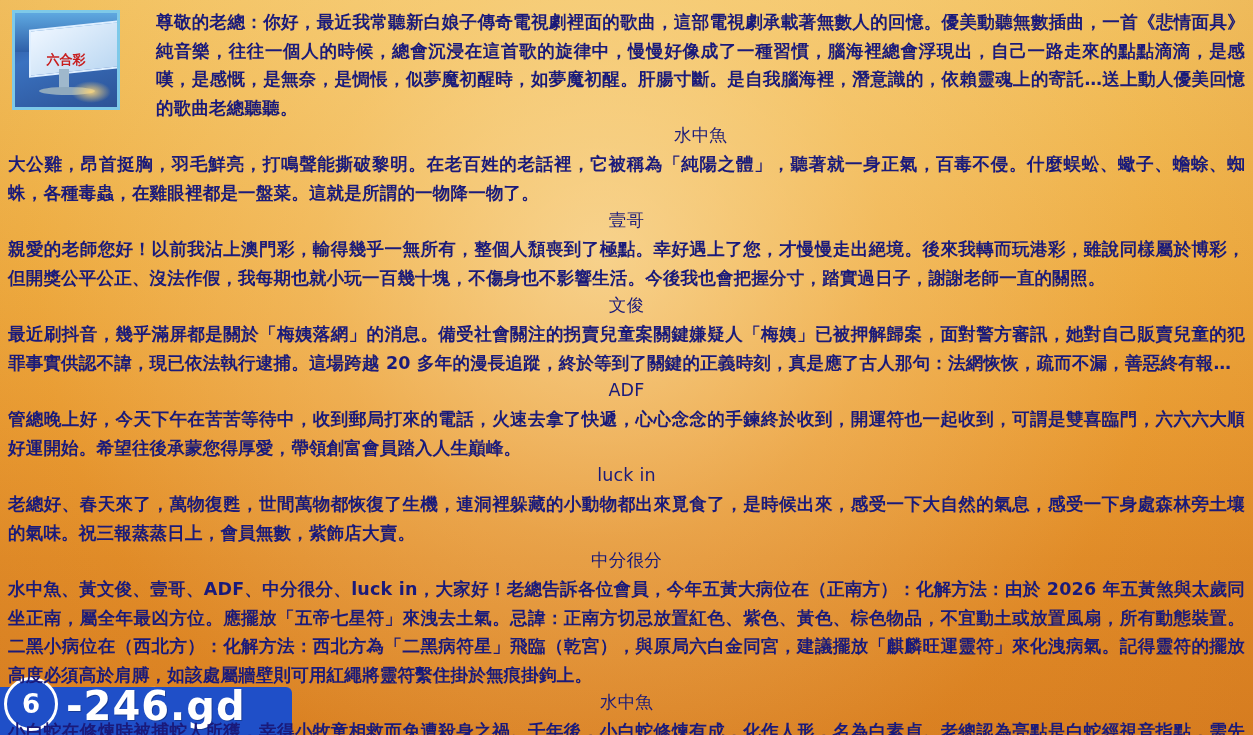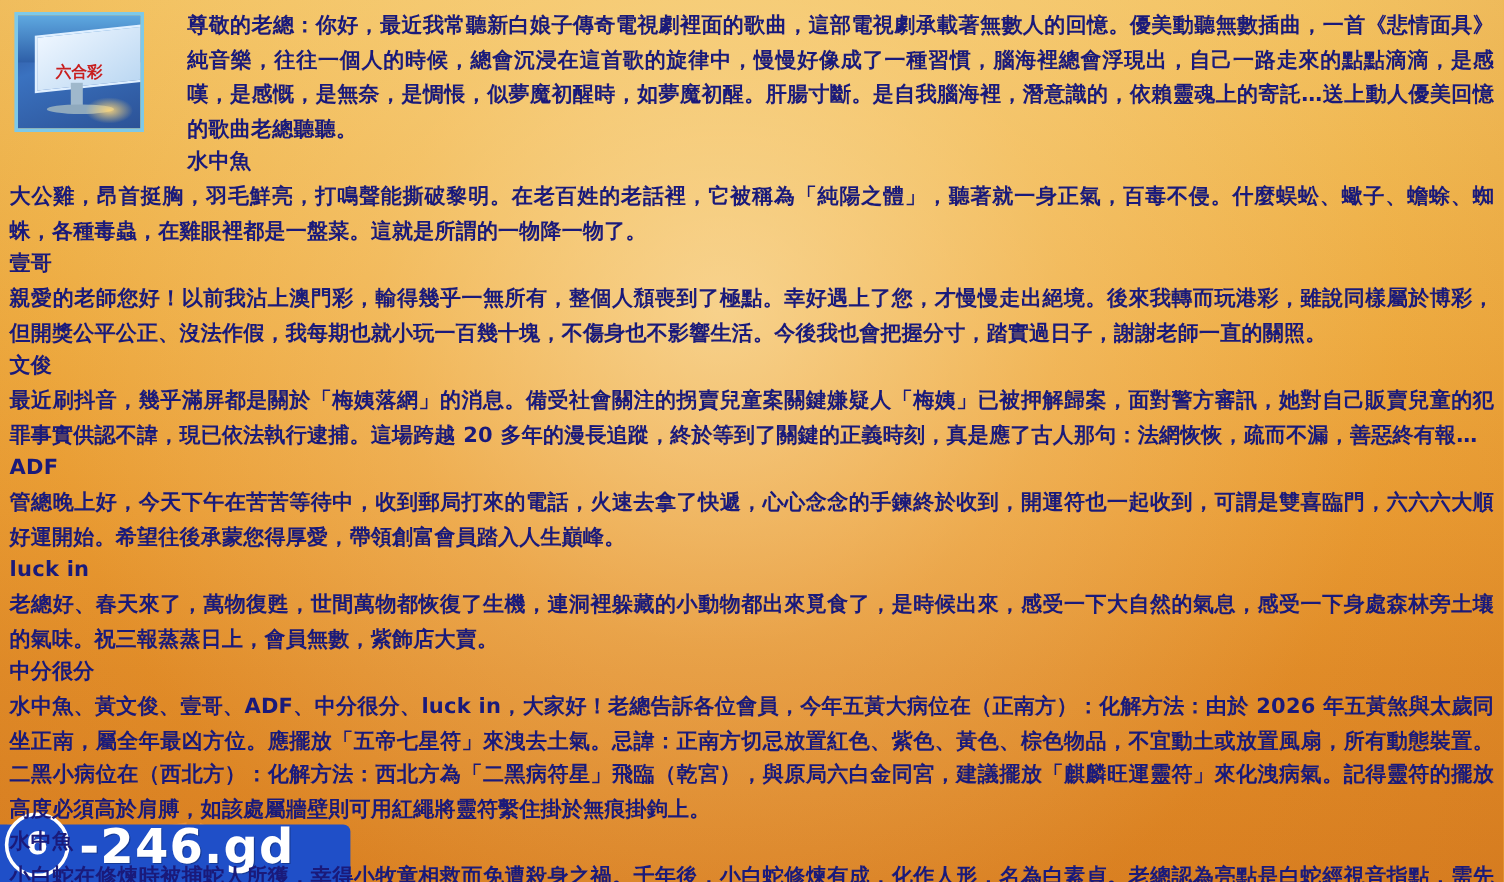--- a/index.html
+++ b/index.html
@@ -32,22 +32,22 @@
     font-size:17.5px;
     line-height:28.5px;
     color:#1a1a7a;
     text-align:justify;
     margin:0 0 1px 0;
     letter-spacing:0.2px;
   }
   .msg .body{display:block;font-weight:bold;}
   .signature{
     display:block;
-    text-align:left;
-    font-weight:bold;
+    text-align:center;
+    font-weight:normal;
     color:#1a1a7a;
     line-height:27px;
   }
   
   .hl{
     position:absolute;left:0;right:0;top:0;bottom:0;
     background:rgba(255,248,225,0.72);
     z-index:0;
   }
   .msg > *{position:relative;z-index:1;}

